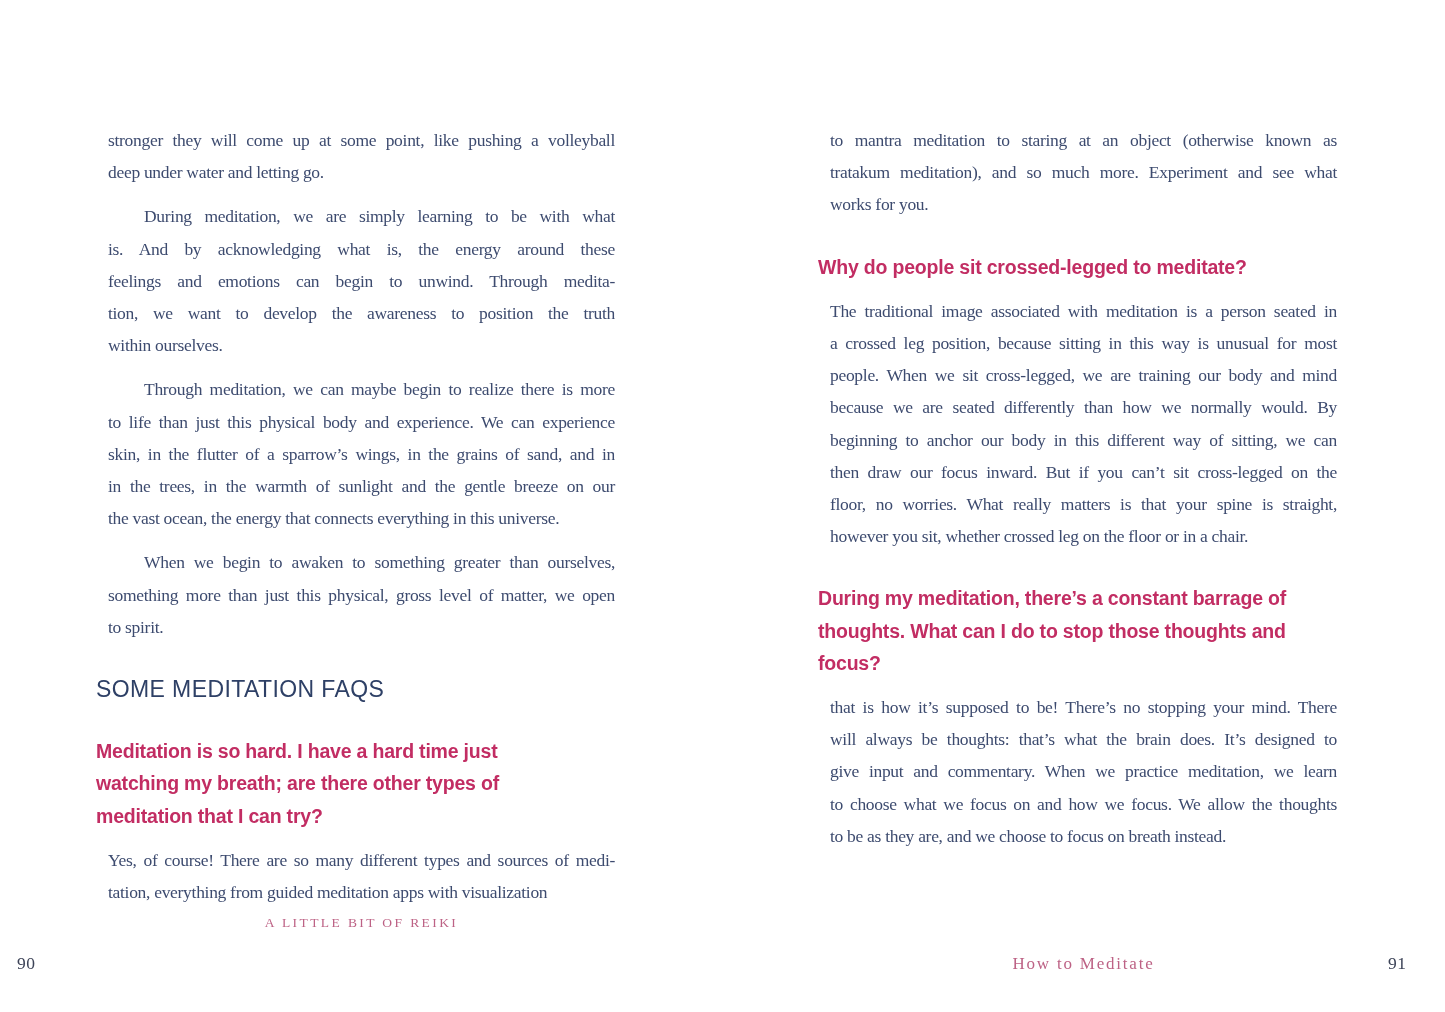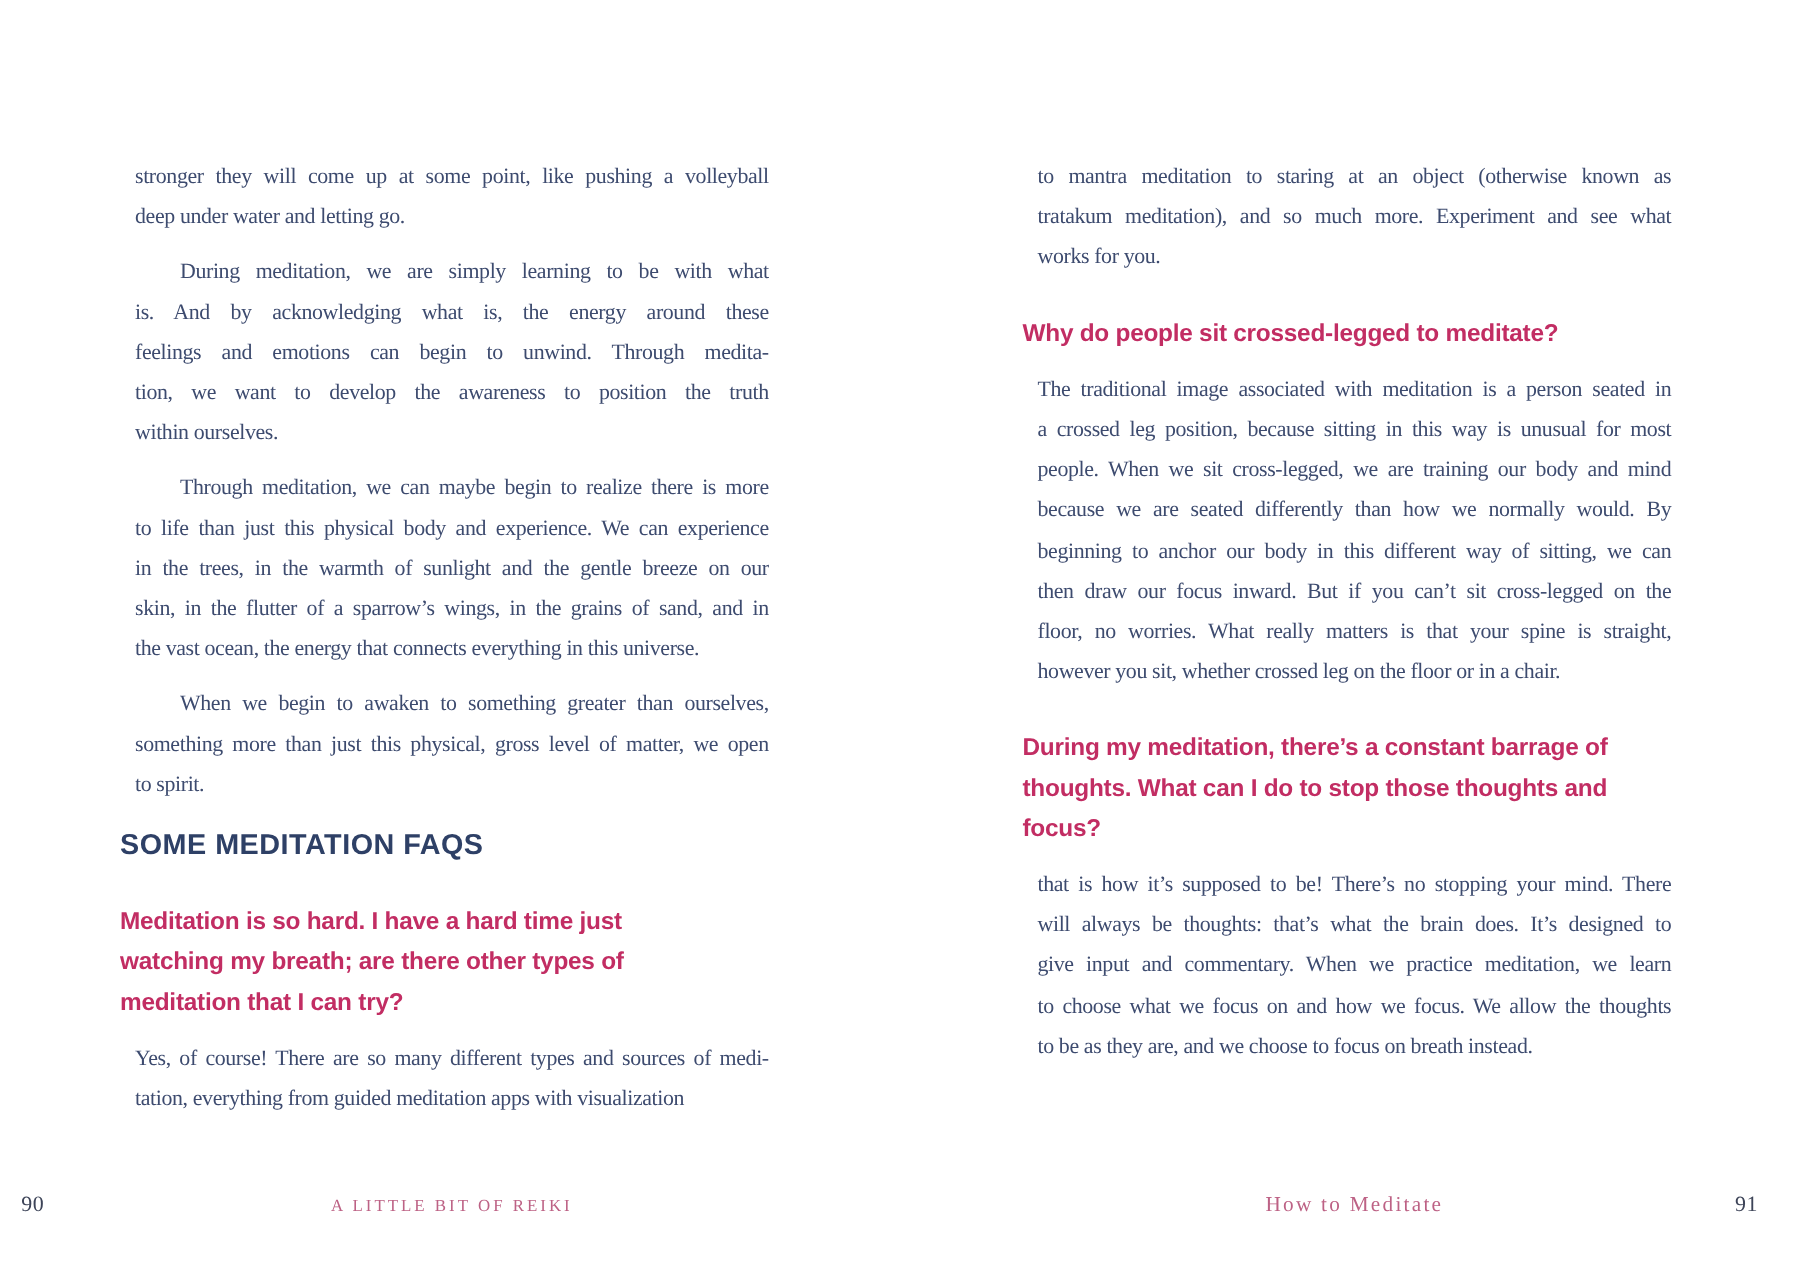--- a/index.html
+++ b/index.html
@@ -26,25 +26,25 @@
     letter-spacing: -0.3px;
     color: var(--body, #3d4b6f);
     white-space: normal;
   }
   .line.just { text-align: justify; text-align-last: justify; }
   .line.end  { text-align: left; }
   .line.indent { text-indent: 36px; }
 
   .section-heading {
     font-family: "Liberation Sans", "DejaVu Sans", sans-serif;
-    font-weight: 700;
+    font-weight: 400;
     font-size: 23px;
     letter-spacing: 0.4px;
     line-height: 32.2px;
-    margin-top: 16px;
+    margin-top: 30px;
     color: var(--navy, #2e4066);
   }
   .faq-heading { margin-top: 30px; margin-bottom: 2px; }
   .faq-heading .hline {
     font-family: "Liberation Sans", "DejaVu Sans", sans-serif;
     font-weight: 700;
     font-size: 19.5px;
     letter-spacing: -0.2px;
     line-height: 32.2px;
     color: var(--pink, #c22d63);
@@ -59,21 +59,21 @@
   }
   .pagenum.num-left  { left: 17px; }
   .pagenum.num-right { left: 1388px; }
 
   .running {
     position: absolute;
     text-align: center;
     color: var(--runpink, #bd6285);
   }
   .running.run-left {
-    top: 957px; left: 96px; width: 531px;
+    top: 915px; left: 96px; width: 531px;
     font-size: 13.5px; letter-spacing: 2.4px;
   }
   .running.run-right {
     top: 954px; left: 818px; width: 531px;
     font-size: 17px; letter-spacing: 1.8px;
   }
 </style>
 </head>
 <body style="--paper: #ffffff; --body: #3d4b6f; --navy: #2e4066; --pink: #c22d63; --runpink: #bd6285; --pagenum: #3d4458;">
 
@@ -88,22 +88,22 @@
         <div class="para">
           <div class="line just indent">During meditation, we are simply learning to be with what</div>
           <div class="line just">is. And by acknowledging what is, the energy around these</div>
           <div class="line just">feelings and emotions can begin to unwind. Through medita-</div>
           <div class="line just">tion, we want to develop the awareness to position the truth</div>
           <div class="line end">within ourselves.</div>
         </div>
         <div class="para">
           <div class="line just indent">Through meditation, we can maybe begin to realize there is more</div>
           <div class="line just">to life than just this physical body and experience. We can experience</div>
+          <div class="line just">skin, in the flutter of a sparrow’s wings, in the grains of sand, and in</div>
           <div class="line just">in the trees, in the warmth of sunlight and the gentle breeze on our</div>
-          <div class="line just">skin, in the flutter of a sparrow’s wings, in the grains of sand, and in</div>
           <div class="line end">the vast ocean, the energy that connects everything in this universe.</div>
         </div>
         <div class="para">
           <div class="line just indent">When we begin to awaken to something greater than ourselves,</div>
           <div class="line just">something more than just this physical, gross level of matter, we open</div>
           <div class="line end">to spirit.</div>
         </div>
         <div class="section-heading">SOME MEDITATION FAQS</div>
         <div class="faq-heading">
           <div class="hline">Meditation is so hard. I have a hard time just</div>

